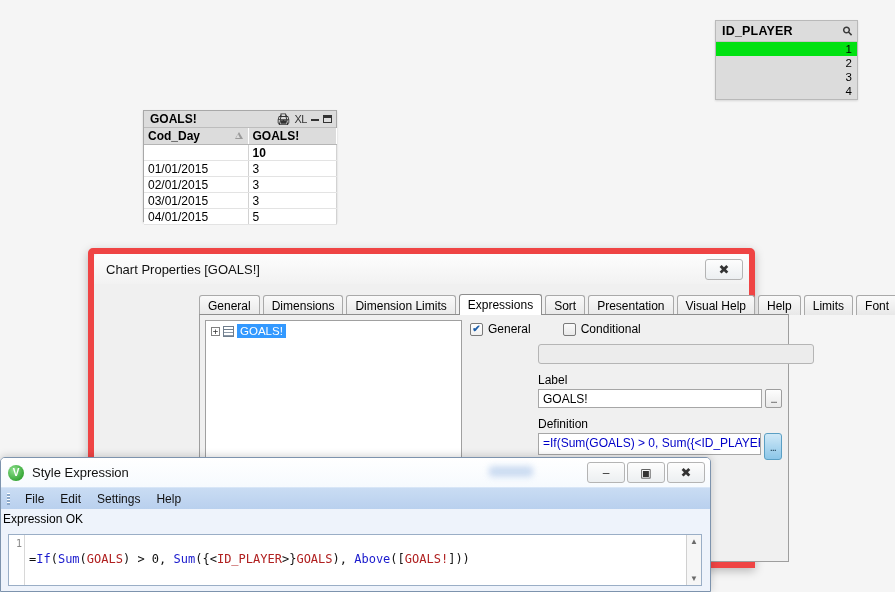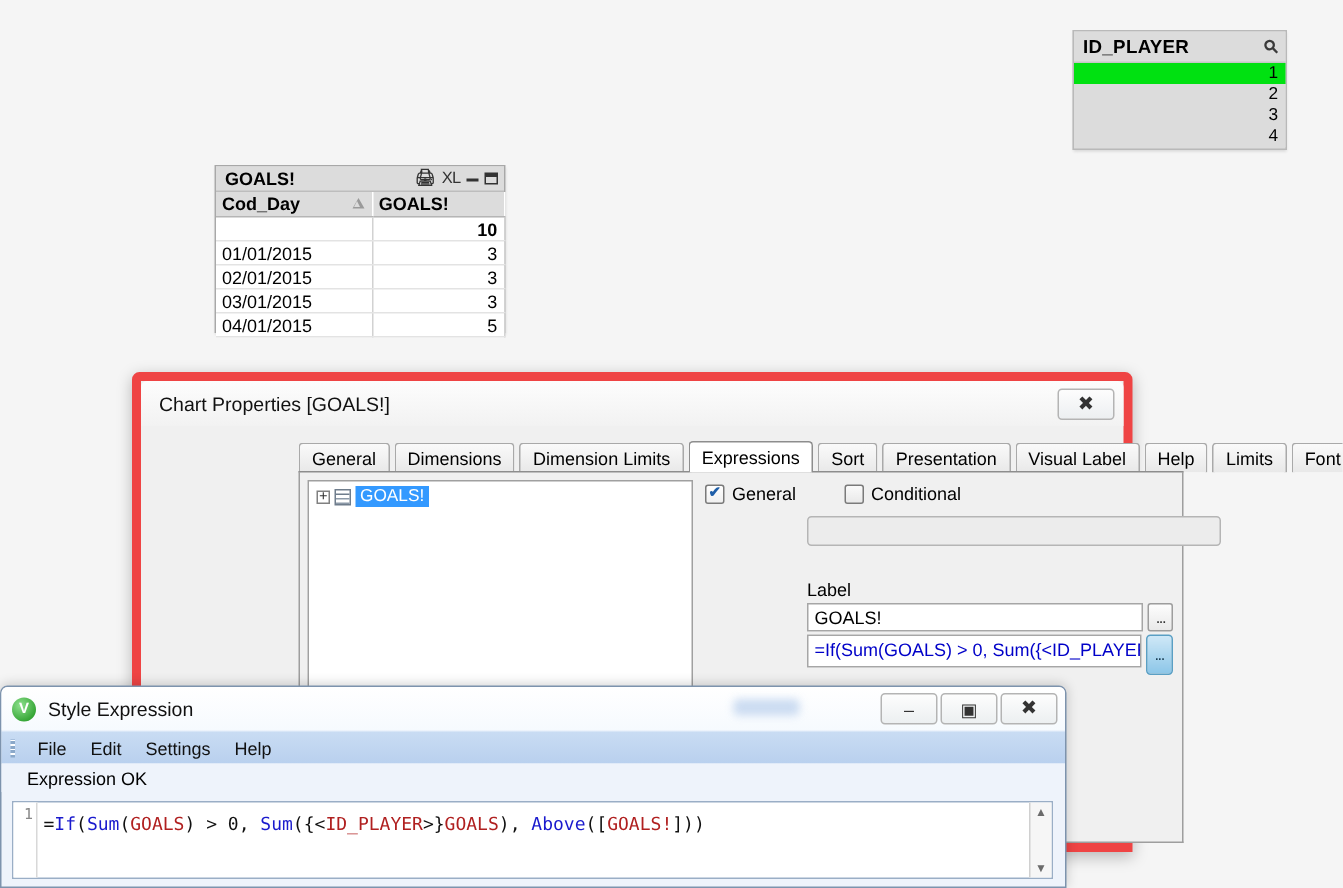--- a/index.html
+++ b/index.html
@@ -75,21 +75,21 @@
     content:""; position:absolute; left:-2.5px; top:2px; z-index:2;
     width:0;height:0;border-left:2.5px solid transparent;border-right:2.5px solid transparent;
     border-bottom:4px solid #dcdcdc;
   }
   #chart-goals td{
     font-size:12px; padding:0 4px; height:16px;
     border-right:1px solid #d2d2d2; border-bottom:1px solid #e3e3e3;
     background:#fff;
   }
   #chart-goals td.c-day{ }
-  #chart-goals td.c-goal{ text-align:right; }
+  #chart-goals td.c-goal{ }
   #chart-goals tr.total td{ font-weight:bold; background:#fff; }
 
   
   #dlg-chart-props{
     position:absolute; left:88px; top:248px; width:667px; height:320px;
     background:#f0f0f0;
     border:6px solid #ef4444;
     border-radius:5px 5px 0 0;
     box-shadow:0 3px 10px rgba(0,0,0,.25);
   }
@@ -159,21 +159,21 @@
     width:13px;height:13px;border:1px solid #7a7a7a;background:linear-gradient(#fff,#f0f0f0);
     display:inline-flex;align-items:center;justify-content:center;border-radius:2px;
     font-size:10px; color:#1f5fa9; font-weight:bold; line-height:1;
   }
   .chk.off{ background:linear-gradient(#fafafa,#e9e9e9); color:transparent; }
   .lbl-inline{ margin-left:5px; font-size:12px; }
   .cond-box{
     margin-top:6px; height:20px; width:276px;
     background:#ececec; border:1px solid #b5b5b5; border-radius:3px;
   }
-  .fld-label{ margin-top:22px; font-size:12px; }
+  .fld-label{ margin-top:9px; font-size:12px; }
   .fld-input-wrap{ display:flex; align-items:center; gap:3px; margin-top:2px; }
   .fld-input{
     width:255px; height:19px; background:#fff; border:1px solid #a6a6a6;
     font-size:12px; padding:1px 4px; line-height:17px; color:#000;
   }
   .btn-ellipsis{
     width:19px;height:19px;border:1px solid #9d9d9d;border-radius:2px;
     background:linear-gradient(#fdfdfd,#e9e9e9);
     display:flex;align-items:center;justify-content:center;font-size:11px;color:#333;
     letter-spacing:-1px;
@@ -218,32 +218,32 @@
   }
   .ee-wincontrols{ position:absolute; right:5px; top:4px; display:flex; gap:2px; }
   #win-edit-expression .ee-menubar{
     height:22px; background:linear-gradient(#c9dcf3,#b9d0ee);
     display:flex; align-items:center; padding-left:6px; gap:0;
     border-top:1px solid #d8e6f7;
   }
   .grip{ width:3px;height:12px; margin-right:7px;
     background:repeating-linear-gradient(#fff 0 1px,#8ba8c9 1px 3px); }
   .menu-item{ padding:2px 8px; font-size:12px; color:#111; }
-  .ee-status{ height:19px; display:flex; align-items:center; padding-left:17px; font-size:12px; background:#eef3fb;}
+  .ee-status{ height:19px; display:flex; align-items:center; padding-left:2px; font-size:12px; background:#eef3fb;}
   .ee-editor{
     position:absolute; left:7px; top:76px; width:694px; height:52px;
     background:#fff; border:1px solid #9aaec6; display:flex;
   }
   .gutter{
     width:16px; background:#fff; border-right:1px solid #d8d8d8;
     font-family:"DejaVu Sans Mono", monospace; font-size:10px; color:#888;
     text-align:right; padding:3px 2px 0 0;
   }
   .codearea{
-    flex:1; padding:6px 4px; font-family:"DejaVu Sans Mono", monospace;
+    flex:1; padding:16px 4px; font-family:"DejaVu Sans Mono", monospace;
     font-size:12px; white-space:pre; line-height:16px;
   }
   .code-fn{ color:#1a1acd; }
   .code-fld{ color:#b02020; }
   .code-pl{ color:#111; }
   .vscroll{
     width:15px; background:#f6f6f6; border-left:1px solid #d0d0d0;
     display:flex; flex-direction:column; justify-content:space-between; align-items:center;
     padding:2px 0;
   }
@@ -322,21 +322,21 @@
     <span class="winbtn glyph-x">✖</span>
   </div>
 
   <div class="cp-tabstrip">
     <div class="cp-tab">General</div>
     <div class="cp-tab">Dimensions</div>
     <div class="cp-tab">Dimension Limits</div>
     <div class="cp-tab active">Expressions</div>
     <div class="cp-tab">Sort</div>
     <div class="cp-tab">Presentation</div>
-    <div class="cp-tab">Visual Label</div>
+    <div class="cp-tab">Visual Help</div>
     <div class="cp-tab">Help</div>
     <div class="cp-tab">Limits</div>
     <div class="cp-tab">Font</div>
 
   </div>
 
   <div class="cp-panel">
     <div id="expr-tree">
       <div class="tree-row">
         <span class="tree-expander">+</span>
@@ -353,20 +353,21 @@
         <span class="chk off">&nbsp;</span>
         <span class="lbl-inline">Conditional</span>
       </div>
       <div style="margin-left:68px">
         <div class="cond-box"></div>
         <div class="fld-label">Label</div>
         <div class="fld-input-wrap">
           <div class="fld-input">GOALS!</div>
           <div class="btn-ellipsis">...</div>
         </div>
+        <div class="fld-label">Definition</div>
         <div class="fld-input-wrap" style="align-items:flex-start">
           <div class="def-input"><span class="kw">=If(Sum(GOALS) &gt; 0, Sum({&lt;ID_PLAYER&gt;}GO</span></div>
           <div class="btn-ellipsis hl">...</div>
         </div>
       </div>
     </div>
   </div>
 </div>
 
 <div id="win-edit-expression">

